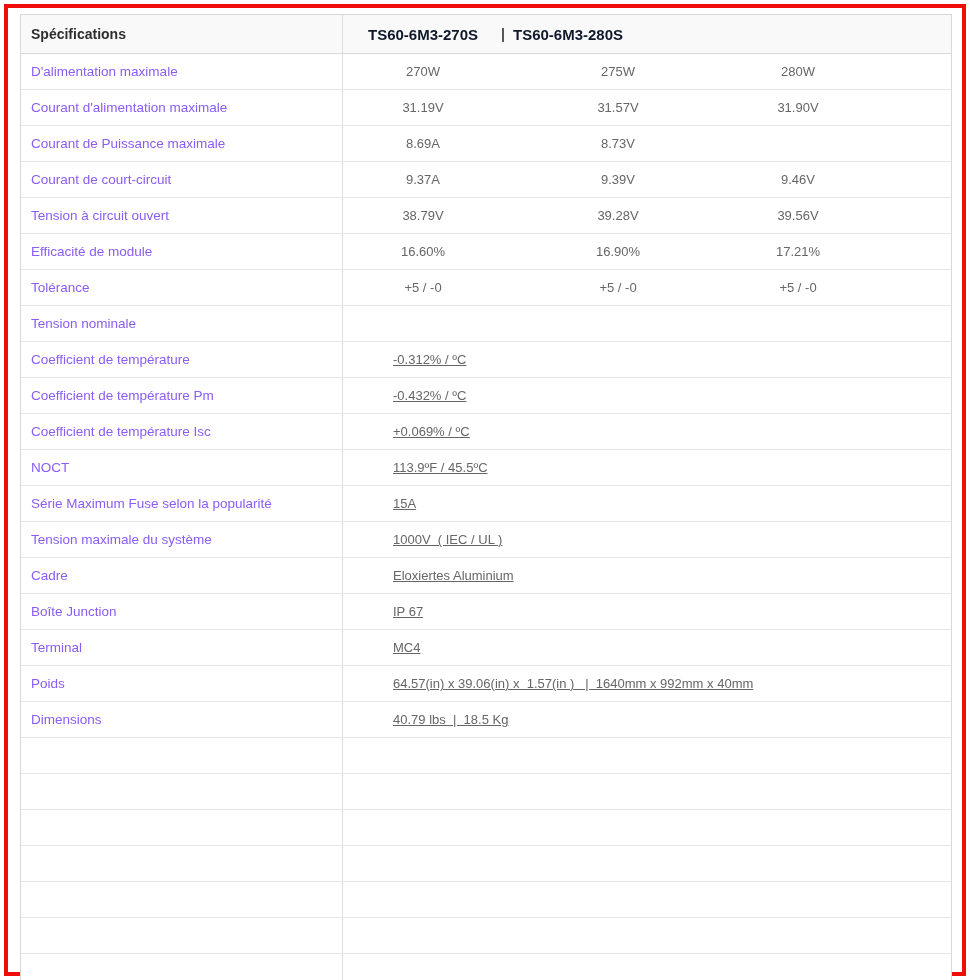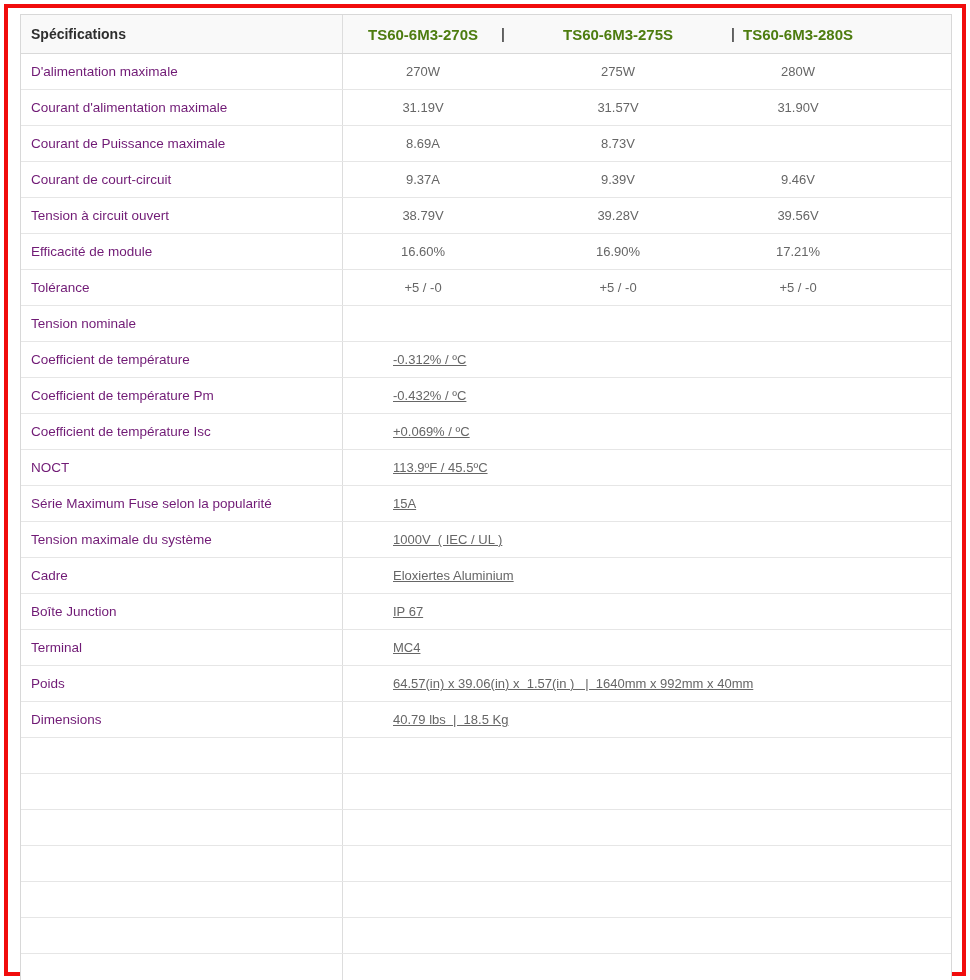--- a/index.html
+++ b/index.html
@@ -46,41 +46,41 @@
     font-size: 13px;
     color: #666666;
     white-space: pre;
     overflow: visible;
   }
   .label-cell {
     width: 322px;
     min-width: 322px;
     padding-left: 10px;
     border-right: 1px solid #dddddd;
-    color: #701a75;
+    color: #8b5cf6;
     font-size: 13.5px;
   }
   .vals {
     display: flex;
     flex: 1;
     align-items: stretch;
   }
   .vals .c1 { width: 160px; justify-content: center; }
   .vals .c2 { width: 230px; justify-content: center; }
   .vals .c3 { width: 130px; justify-content: center; }
   .vals .single { padding-left: 50px; text-decoration: underline; }
   .row.header .label-cell {
     font-weight: bold;
     font-size: 14px;
     color: #2e2e2e;
   }
   .row.header .model {
     font-weight: bold;
     font-size: 15px;
-    color: #4d7c0f;
+    color: #0f172a;
     white-space: nowrap;
   }
   .hsep {
     width: 0;
     display: flex;
     align-items: center;
     justify-content: center;
     overflow: visible;
     position: relative;
   }
@@ -98,21 +98,20 @@
   <div class="red-frame"></div>
 
   <div class="spec-table">
     <div class="row header">
       <div class="cell label-cell">Spécifications</div>
       <div class="vals">
         <div class="cell c1 model">TS60-6M3-270S</div>
         <div class="hsep">
           <span>|</span>
         </div>
-        <div class="cell c2 model">TS60-6M3-275S</div>
         <div class="hsep">
           <span>|</span>
         </div>
         <div class="cell c3 model">TS60-6M3-280S</div>
       </div>
     </div>
     <div id="rows-container">
         <div class="row">
     <div class="cell label-cell">D'alimentation maximale</div>
     <div class="vals">

